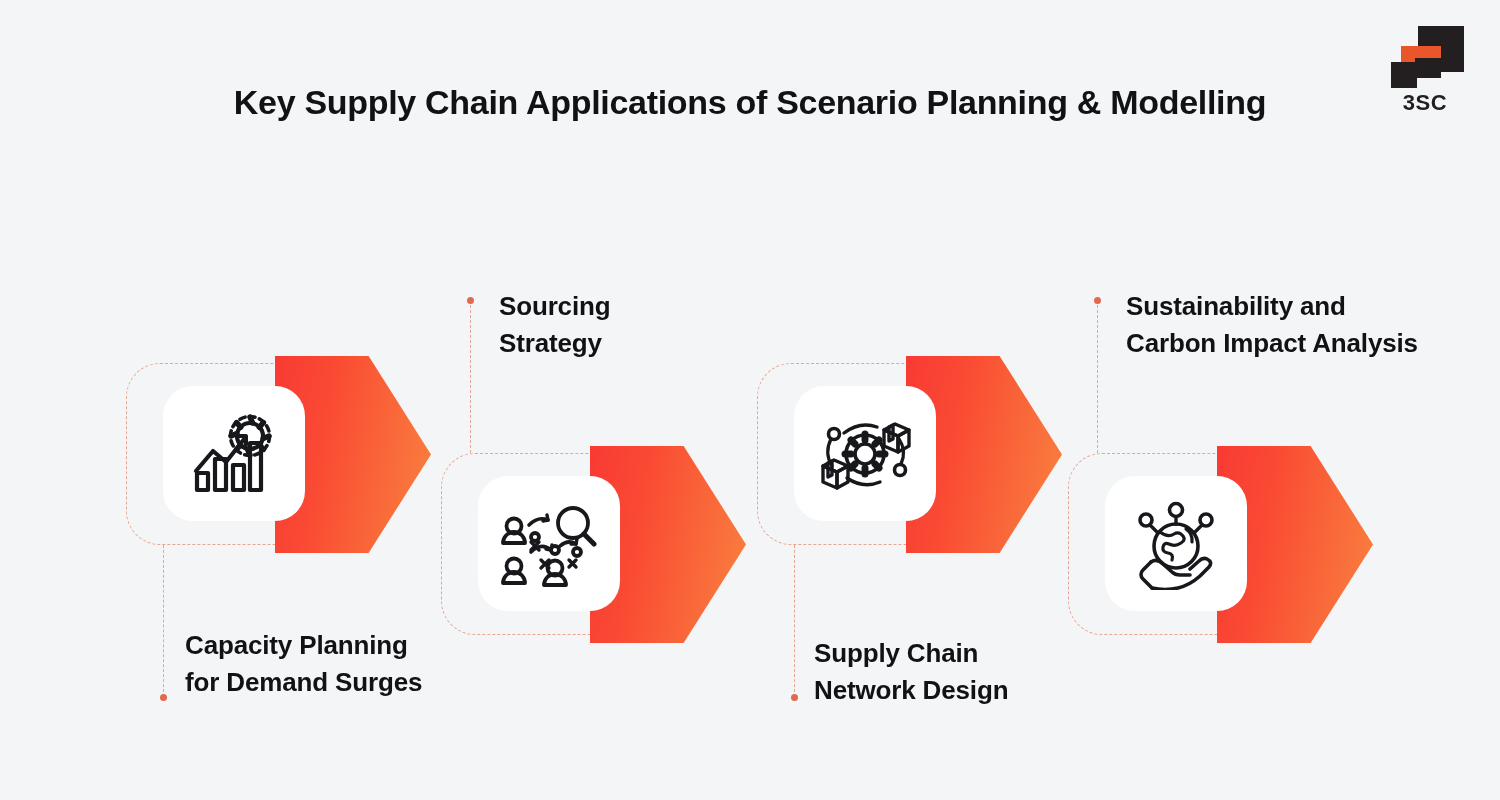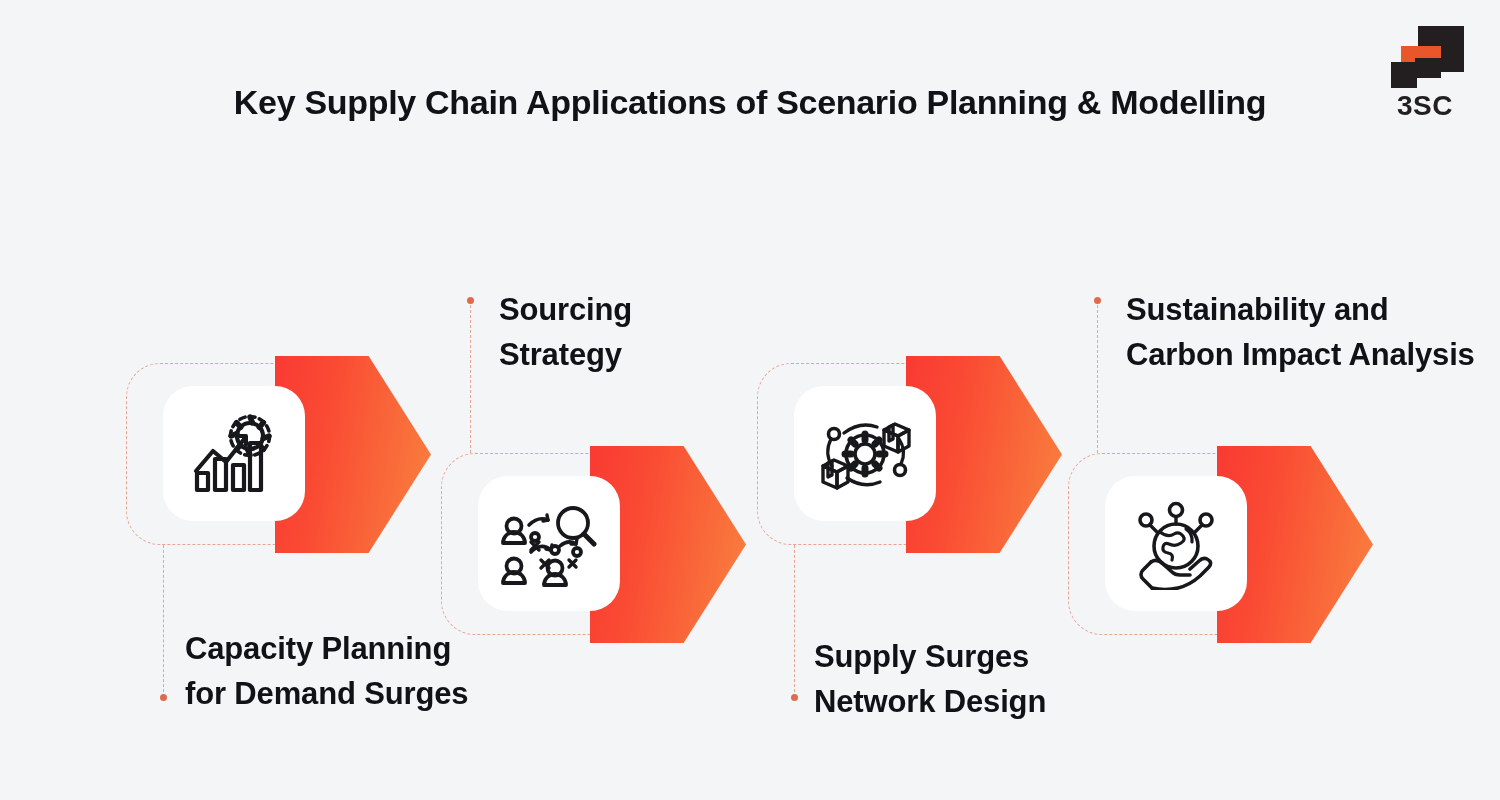--- a/index.html
+++ b/index.html
@@ -34,21 +34,21 @@
     position: absolute; left: 24px; top: 32px;
     width: 26px; height: 20px; background: #231f20;
   }
   #logo .sq-dark-small {
     position: absolute; left: 0px; top: 36px;
     width: 26px; height: 26px; background: #231f20;
   }
   #logo .wordmark {
     margin-top: 6px;
     text-align: center;
-    font-size: 28px;
+    font-size: 22px;
     font-weight: bold;
     color: #231f20;
     letter-spacing: 0.5px;
   }
 
   
   #title {
     position: absolute;
     top: 78px;
     left: 0;
@@ -103,21 +103,21 @@
     width: 7px; height: 7px;
     border-radius: 50%;
     background: #e06a4e;
   }
   .connector.down .dot { bottom: -3.5px; }
   .connector.up .dot { top: -3.5px; }
 
   
   .label {
     position: absolute;
-    font-size: 31px;
+    font-size: 26px;
     font-weight: bold;
     color: #111215;
     line-height: 1.44;
     letter-spacing: -0.15px;
     white-space: pre-line;
   }
 </style>
 </head>
 <body>
 
@@ -226,21 +226,21 @@
           <path d="M7 58 L7 74 L21 80 L21 64 Z"></path>
           <path d="M21 64 L32 58 L32 74 L21 80 Z"></path>
           <path d="M12 55 L12 69 L16 67 L16 53 Z"></path>
         </g>
       </svg>
     </div>
     <div class="connector down" style="left:794px; top:545px; height:152px;">
       <div class="vline"></div>
         <div class="dot"></div>
     </div>
-    <div class="label" style="left:814px; top:635px; width:330px;">Supply Surges
+    <div class="label" style="left:814px; top:635px; width:330px;">Supply Chain
 Network Design</div>
   </div>
 
   <div class="unit">
     <div class="dashed-box" style="left:1068px; top:453px; width:196px; height:182px;"></div>
     <div class="arrow" style="left:1217px; top:446px; width:156px; height:197px;
          clip-path: polygon(0 0, 60% 0, 100% 50%, 60% 100%, 0 100%);"></div>
     <div class="icon-card" style="left:1105px; top:476px; width:142px; height:135px;">
       <svg width="94" height="92" viewBox="0 0 94 92" fill="none" stroke="#17181c" stroke-width="3.6" stroke-linecap="round" stroke-linejoin="round">
         <circle cx="47" cy="48" r="22"></circle>

